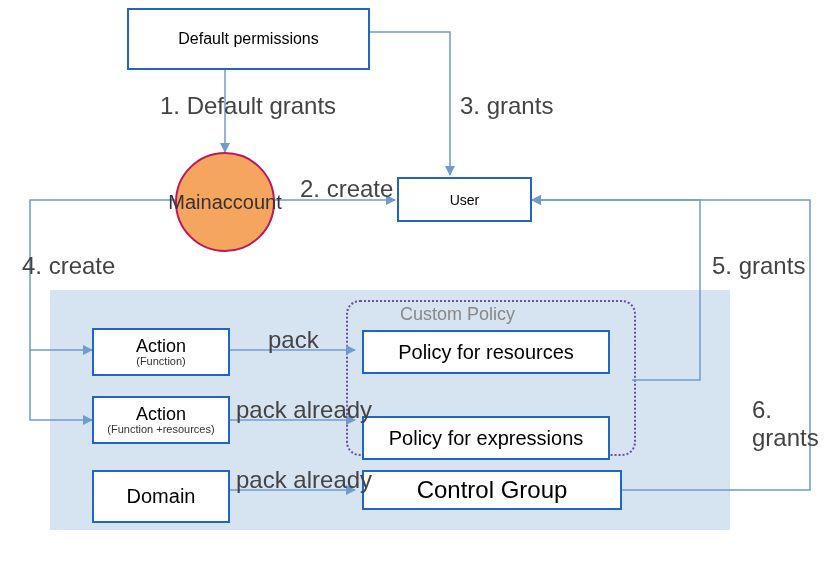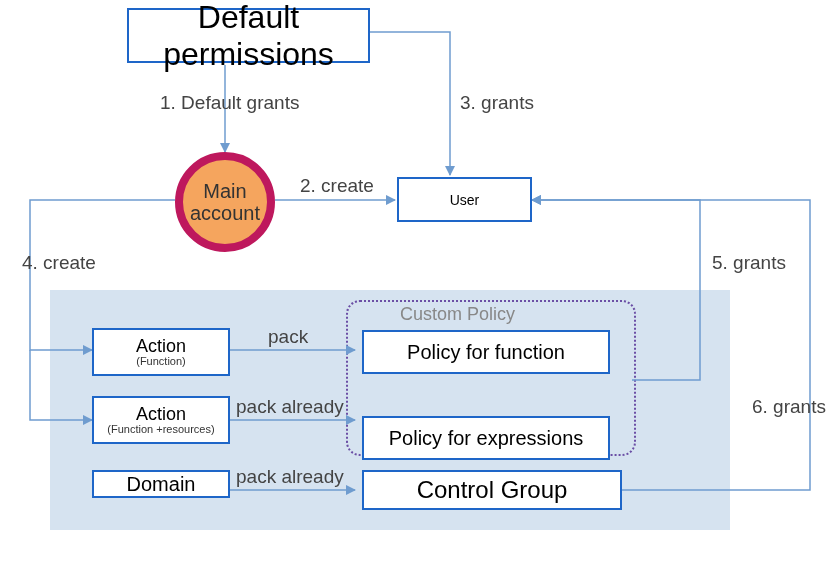--- a/index.html
+++ b/index.html
@@ -1,22 +1,22 @@
 <!DOCTYPE html>
 <html><head>
 <meta charset="utf-8">
 <style>
   html, body { margin:0; padding:0; }
   body { width:830px; height:561px; background:#fff; font-family:"Segoe UI",Arial,sans-serif; position:relative; }
   svg { position:absolute; top:0; left:0; }
   .box { position:absolute; border:2px solid #1e66c8; background:#fff; display:flex; align-items:center; justify-content:center; flex-direction:column; text-align:center; box-sizing:border-box; }
-  .circle { position:absolute; border:8px solid #be185d; background:#f5a55e; border-radius:50%; display:flex; align-items:center; justify-content:center; flex-direction:column; text-align:center; box-sizing:border-box; color:#333; }
+  .circle { position:absolute; border:2px solid #be185d; background:#f5a55e; border-radius:50%; display:flex; align-items:center; justify-content:center; flex-direction:row; text-align:center; box-sizing:border-box; color:#333; }
   .group-bg { position:absolute; background:#d6e3f0; }
   .dashed { position:absolute; border:2px dotted #6b4fa5; border-radius:14px; }
-  .label { position:absolute; color:#444; font-size:19px; }
+  .label { position:absolute; color:#444; font-size:24px; }
   .glabel { position:absolute; color:#888; font-size:18px; }
   .sub { font-size:11px; color:#333; }
 </style>
 </head>
 <body>
 
 <div class="group-bg" style="left:50px; top:290px; width:680px; height:240px;"></div>
 
 <div class="dashed" style="left:346px; top:300px; width:286px; height:152px;"></div>
 <div class="glabel" style="left:400px; top:304px;text-align:center;">Custom Policy</div>
@@ -41,21 +41,21 @@
     <line x1="230" y1="350" x2="355" y2="350"></line>
     <line x1="230" y1="420" x2="355" y2="420"></line>
     <line x1="230" y1="490" x2="355" y2="490"></line>
 
     <path d="M 632 380 L 700 380 L 700 200 L 532 200"></path>
 
     <path d="M 610 490 L 810 490 L 810 200 L 532 200"></path>
   </g>
 </svg>
 
-<div class="box" style="left:127px; top:8px; width:243px; height:55px; font-size:32px;">
+<div class="box" style="left:127px; top:8px; width:243px; height:62px; font-size:16px;">
   <span>Default permissions</span>
 </div>
 
 <div class="circle" style="left:175px; top:152px; width:100px; height:100px; font-size:20px; line-height:1.1;">
   <span>Main</span>
   <span>account</span>
 </div>
 
 <div class="box" style="left:397px; top:177px; width:135px; height:45px; font-size:14px;">
   <span>User</span>
@@ -64,26 +64,26 @@
 <div class="box" style="left:92px; top:328px; width:138px; height:48px; font-size:18px; line-height:1.05;">
   <span>Action</span>
   <span class="sub">(Function)</span>
 </div>
 
 <div class="box" style="left:92px; top:396px; width:138px; height:48px; font-size:18px; line-height:1.05;">
   <span>Action</span>
   <span class="sub">(Function +resources)</span>
 </div>
 
-<div class="box" style="left:92px; top:470px; width:138px; height:28px; font-size:20px;">
+<div class="box" style="left:92px; top:470px; width:138px; height:53px; font-size:20px;">
   <span>Domain</span>
 </div>
 
 <div class="box" style="left:362px; top:330px; width:248px; height:44px; font-size:20px;">
-  <span>Policy for function</span>
+  <span>Policy for resources</span>
 </div>
 
 <div class="box" style="left:362px; top:416px; width:248px; height:44px; font-size:20px;">
   <span>Policy for expressions</span>
 </div>
 
 <div class="box" style="left:362px; top:470px; width:260px; height:40px; font-size:24px;">
   <span>Control Group</span>
 </div>
 

